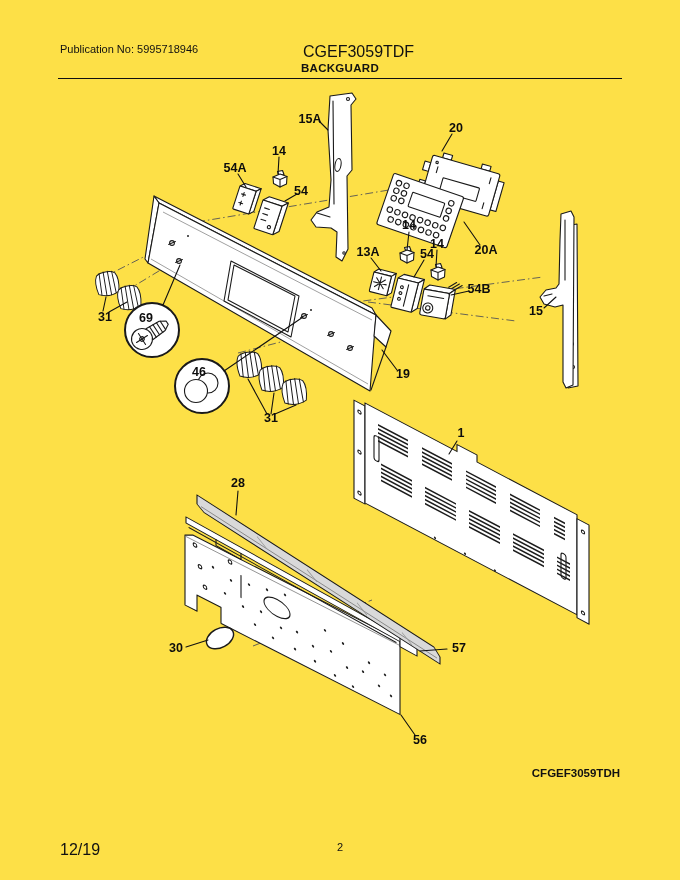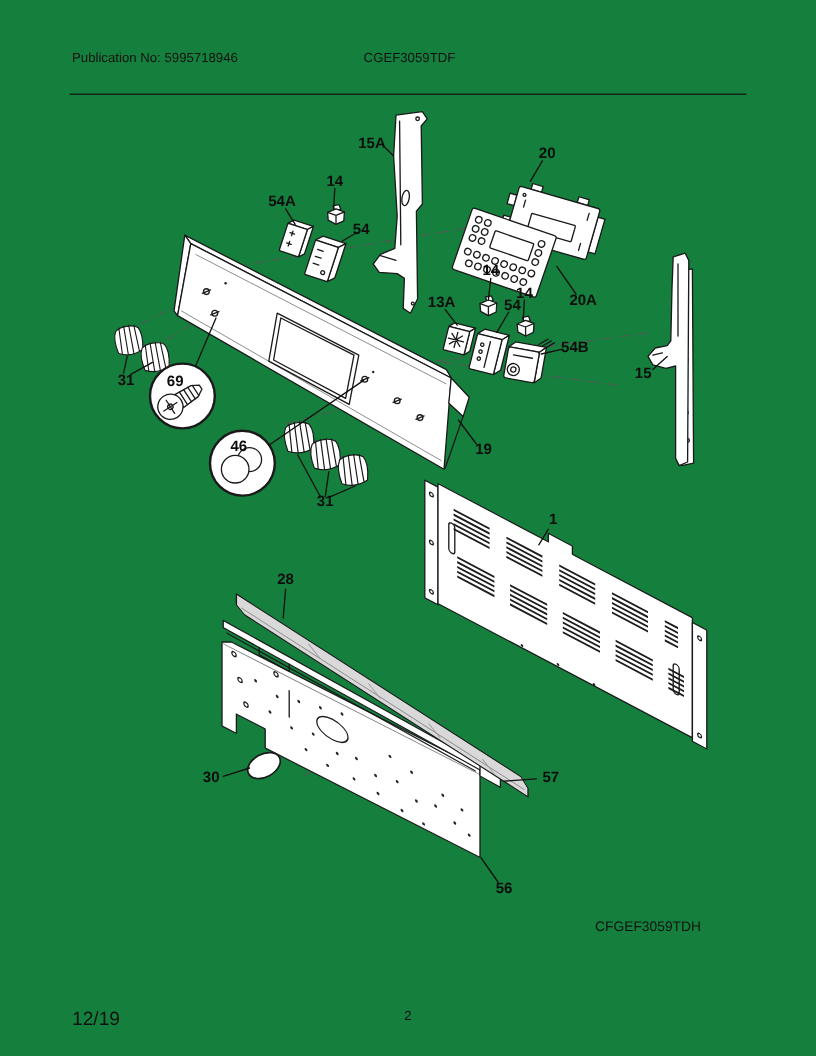--- a/index.html
+++ b/index.html
@@ -1,22 +1,22 @@
 <!DOCTYPE html>
 <html><head>
 <meta charset="utf-8">
 <style>
   html,body{margin:0;padding:0;background:#fff;}
-  .page{position:relative;width:680px;height:880px;background:#15803d;overflow:hidden;
+  .page{position:relative;width:680px;height:880px;background:#fde047;overflow:hidden;
         font-family:"Liberation Sans",sans-serif;color:#111;}
   .hdr-pub{position:absolute;left:60px;top:43px;font-size:11px;}
-  .hdr-model{position:absolute;left:303px;top:43px;font-size:11px;}
+  .hdr-model{position:absolute;left:303px;top:43px;font-size:16px;}
   .hdr-title{position:absolute;left:0;right:0;top:62px;text-align:center;font-size:11.5px;font-weight:bold;letter-spacing:.3px;}
   .hdr-rule{position:absolute;left:58px;width:564px;top:78px;border-top:1.6px solid #111;height:0;}
-  .variant{position:absolute;left:460px;width:160px;top:767px;text-align:center;font-size:11.5px;font-weight:normal;}
+  .variant{position:absolute;left:460px;width:160px;top:767px;text-align:right;font-size:11.5px;font-weight:bold;}
   .ftr-date{position:absolute;left:60px;top:841px;font-size:16px;}
   .ftr-page{position:absolute;left:0;right:0;top:841px;text-align:center;font-size:11px;}
   svg{position:absolute;left:0;top:0;}
   .s{stroke:#1a1a1a;fill:none;stroke-width:1.1;stroke-linejoin:round;stroke-linecap:round;}
   .f{fill:#fff;stroke:#1a1a1a;stroke-width:1.1;stroke-linejoin:round;}
   .gray{fill:#d9d9d9;stroke:#1a1a1a;stroke-width:1.1;stroke-linejoin:round;}
   .thin{stroke:#777;stroke-width:.7;fill:none;}
   .tick{stroke:#9a9a9a;stroke-width:1;fill:none;}
   .dash{stroke:#555;stroke-width:.9;fill:none;stroke-dasharray:8 3 1.5 3;}
   .lead{stroke:#111;stroke-width:1.1;fill:none;stroke-linecap:round;}
@@ -24,20 +24,21 @@
   .dot{fill:#222;stroke:none;}
   .lbl{font-family:"Liberation Sans",sans-serif;font-size:12.5px;font-weight:bold;fill:#0d0d0d;text-anchor:middle;}
 </style>
 </head>
 <body>
 
 <div class="page">
 
   <div class="hdr-pub">Publication No: 5995718946</div>
   <div class="hdr-model">CGEF3059TDF</div>
+  <div class="hdr-title">BACKGUARD</div>
   <div class="hdr-rule"></div>
 
   <svg width="680" height="880" viewBox="0 0 680 880">
     <defs>
       <g id="p14">
         <path class="f" d="M-2.5,-9.5 L2.5,-10.5 L4,-6.5 L-1,-5.5 Z"></path>
         <path class="f" d="M-7,-4 L0,-7 L7,-4.5 L6.5,3 L0,6 L-6.5,2.5 Z"></path>
         <path class="s" d="M-7,-4 L0,-1.5 L7,-4.5 M0,-1.5 L0,6"></path>
       </g>
       <g id="knob">

